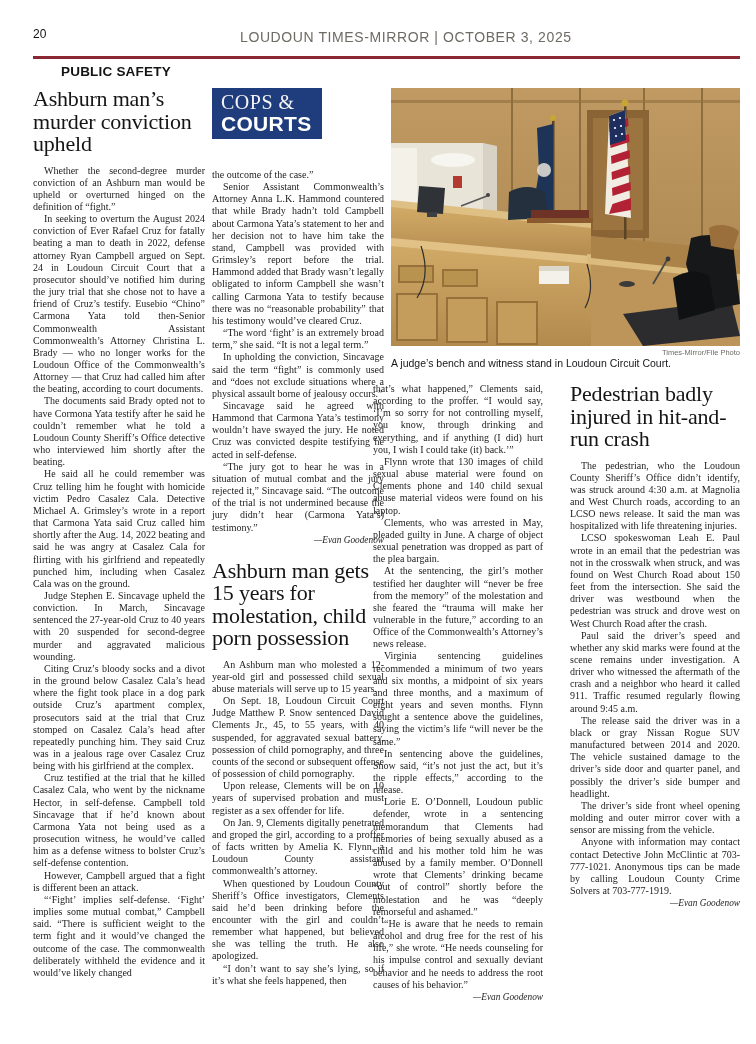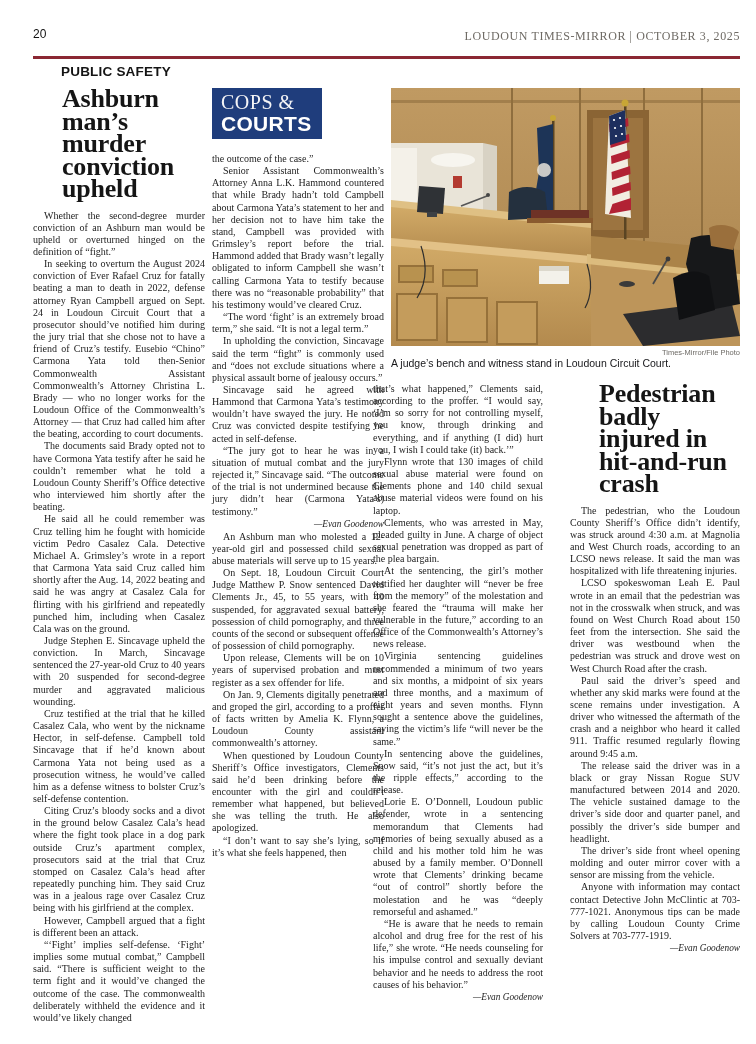--- a/index.html
+++ b/index.html
@@ -4,50 +4,50 @@
 <style>
   * { margin: 0; padding: 0; box-sizing: border-box; }
   html, body { width: 756px; height: 1044px; background: #ffffff; overflow: hidden; }
   body { font-family: "Liberation Serif", serif; color: #1c1c1c; position: relative; }
 
   .abs { position: absolute; }
 
   
   .page-number { left: 33px; top: 27px; font-family: "Liberation Sans", sans-serif;
     font-weight: 400; font-size: 12px; color: #111; }
-  .masthead { right: 16px; top: 29px; width: 500px; text-align: right;
-    font-family: Liberation Serif, serif; font-size: 12px; letter-spacing: 0.6px;
+  .masthead { right: 16px; top: 29px; width: 500px; 
+    font-family: Liberation Sans, sans-serif; font-size: 14px; letter-spacing: 0.6px;
     color: #6e6a64; }
   .top-rule { left: 33px; top: 56px; width: 707px; height: 3px;
     background: var(--accent-rule, #8b2733); }
   .section-label { left: 33px; top: 64px; font-family: "Liberation Sans", sans-serif;
     font-weight: 700; font-size: 13.5px; letter-spacing: 0.2px; color: #141414; margin-left: 28px; }
 
   
   .col { position: absolute; width: 172px; }
   .col1 { left: 33px;  top: 88px; }
   .col2 { left: 212px; top: 88px; }
   .col3 { left: 373px; top: 383px; width: 170px; }
   .col4 { left: 570px; top: 383px; width: 170px; }
 
-  .headline { font-family: "Liberation Serif", serif; font-weight: 700;
-    font-size: 26px; line-height: 22.5px; letter-spacing: -0.2px; color: #151515;
-    margin-bottom: 9px; margin-left: 29px; }
+  .headline { font-family: "Liberation Serif", serif; font-weight: 400;
+    font-size: 22px; line-height: 22.5px; letter-spacing: -0.2px; color: #151515;
+    margin-bottom: 9px; }
   .headline.second { margin-top: 13px; }
 
   .body-text p { font-size: 10px; line-height: 12.15px; text-align: justify;
     text-indent: 11px; color: #1c1c1c; }
   .body-text.cont p:first-child { text-indent: 0; }
 
   .attribution { font-size: 9.3px; line-height: 13px; font-style: italic;
     text-align: right; color: #1c1c1c; }
 
   
   .badge { width: 110px; height: 51px; background: var(--badge-bg, #1f3d7c);
-    padding: 4px 8px 4px 9px; margin-bottom: 14px; }
+    padding: 4px 8px 4px 9px; margin-bottom: 30px; }
   .badge .l1 { font-family: "Liberation Serif", serif; font-size: 20px;
     line-height: 21px; color: #f4f4f6; letter-spacing: 0.5px; }
   .badge .l2 { font-family: "Liberation Sans", sans-serif; font-weight: 700;
     font-size: 21px; line-height: 22px; color: #ffffff; letter-spacing: 0.3px; }
 
   
   .photo-wrap { left: 391px; top: 88px; width: 349px; height: 258px; overflow: hidden; }
   .photo-credit { left: 391px; top: 348px; width: 349px; text-align: right;
     font-family: "Liberation Sans", sans-serif; font-size: 7.5px; color: #6d6a65; }
   .photo-caption { left: 391px; top: 357px; width: 349px;
@@ -62,41 +62,42 @@
 <div class="abs section-label">PUBLIC SAFETY</div>
 
 <div class="col col1">
   <div class="headline">Ashburn man’s murder conviction upheld</div>
   <div class="body-text">
       <p>Whether the second-degree murder conviction of an Ashburn man would be upheld or overturned hinged on the definition of “fight.”</p>
       <p>In seeking to overturn the August 2024 conviction of Ever Rafael Cruz for fatally beating a man to death in 2022, defense attorney Ryan Campbell argued on Sept. 24 in Loudoun Circuit Court that a prosecutor should’ve notified him during the jury trial that she chose not to have a friend of Cruz’s testify. Eusebio “Chino” Carmona Yata told then-Senior Commonwealth Assistant Commonwealth’s Attorney Christina L. Brady — who no longer works for the Loudoun Office of the Commonwealth’s Attorney — that Cruz had called him after the beating, according to court documents.</p>
       <p>The documents said Brady opted not to have Cormona Yata testify after he said he couldn’t remember what he told a Loudoun County Sheriff’s Office detective who interviewed him shortly after the beating.</p>
       <p>He said all he could remember was Cruz telling him he fought with homicide victim Pedro Casalez Cala. Detective Michael A. Grimsley’s wrote in a report that Carmona Yata said Cruz called him shortly after the Aug. 14, 2022 beating and said he was angry at Casalez Cala for flirting with his girlfriend and repeatedly punched him, including when Casalez Cala was on the ground.</p>
       <p>Judge Stephen E. Sincavage upheld the conviction. In March, Sincavage sentenced the 27-year-old Cruz to 40 years with 20 suspended for second-degree murder and aggravated malicious wounding.</p>
+      <p>Citing Cruz’s bloody socks and a divot in the ground below Casalez Cala’s head where the fight took place in a dog park outside Cruz’s apartment complex, prosecutors said at the trial that Cruz stomped on Casalez Cala’s head after repeatedly punching him. They said Cruz was in a jealous rage over Casalez Cruz being with his girlfriend at the complex.</p>
       <p>Cruz testified at the trial that he killed Casalez Cala, who went by the nickname Hector, in self-defense. Campbell told Sincavage that if he’d known about Carmona Yata not being used as a prosecution witness, he would’ve called him as a defense witness to bolster Cruz’s self-defense contention.</p>
-      <p>Citing Cruz’s bloody socks and a divot in the ground below Casalez Cala’s head where the fight took place in a dog park outside Cruz’s apartment complex, prosecutors said at the trial that Cruz stomped on Casalez Cala’s head after repeatedly punching him. They said Cruz was in a jealous rage over Casalez Cruz being with his girlfriend at the complex.</p>
       <p>However, Campbell argued that a fight is different been an attack.</p>
       <p>“‘Fight’ implies self-defense. ‘Fight’ implies some mutual combat,” Campbell said. “There is sufficient weight to the term fight and it would’ve changed the outcome of the case. The commonwealth deliberately withheld the evidence and it would’ve likely changed</p>
     </div>
 </div>
 
 <div class="col col2">
   <div class="badge">
     <div class="l1">COPS &amp;</div>
     <div class="l2">COURTS</div>
   </div>
   <div class="body-text cont">
       <p>the outcome of the case.”</p>
       <p>Senior Assistant Commonwealth’s Attorney Anna L.K. Hammond countered that while Brady hadn’t told Campbell about Carmona Yata’s statement to her and her decision not to have him take the stand, Campbell was provided with Grimsley’s report before the trial. Hammond added that Brady wasn’t legally obligated to inform Campbell she wasn’t calling Carmona Yata to testify because there was no “reasonable probability” that his testimony would’ve cleared Cruz.</p>
       <p>“The word ‘fight’ is an extremely broad term,” she said. “It is not a legal term.”</p>
       <p>In upholding the conviction, Sincavage said the term “fight” is commonly used and “does not exclude situations where a physical assault borne of jealousy occurs.”</p>
       <p>Sincavage said he agreed with Hammond that Carmona Yata’s testimony wouldn’t have swayed the jury. He noted Cruz was convicted despite testifying he acted in self-defense.</p>
       <p>“The jury got to hear he was in a situation of mutual combat and the jury rejected it,” Sincavage said. “The outcome of the trial is not undermined because the jury didn’t hear (Carmona Yata’s) testimony.”</p>
     </div>
   <div class="attribution">—Evan Goodenow</div>
+  <div class="headline second">Ashburn man gets 15 years for molestation, child porn possession</div>
   <div class="body-text">
       <p>An Ashburn man who molested a 12-year-old girl and possessed child sexual abuse materials will serve up to 15 years.</p>
       <p>On Sept. 18, Loudoun Circuit Court Judge Matthew P. Snow sentenced David Clements Jr., 45, to 55 years, with 40 suspended, for aggravated sexual battery, possession of child pornography, and three counts of the second or subsequent offense of possession of child pornography.</p>
       <p>Upon release, Clements will be on 10 years of supervised probation and must register as a sex offender for life.</p>
       <p>On Jan. 9, Clements digitally penetrated and groped the girl, according to a proffer of facts written by Amelia K. Flynn, a Loudoun County assistant commonwealth’s attorney.</p>
       <p>When questioned by Loudoun County Sheriff’s Office investigators, Clements said he’d been drinking before the encounter with the girl and couldn’t remember what happened, but believed she was telling the truth. He also apologized.</p>
       <p>“I don’t want to say she’s lying, so if it’s what she feels happened, then</p>
     </div>
 </div>
 

